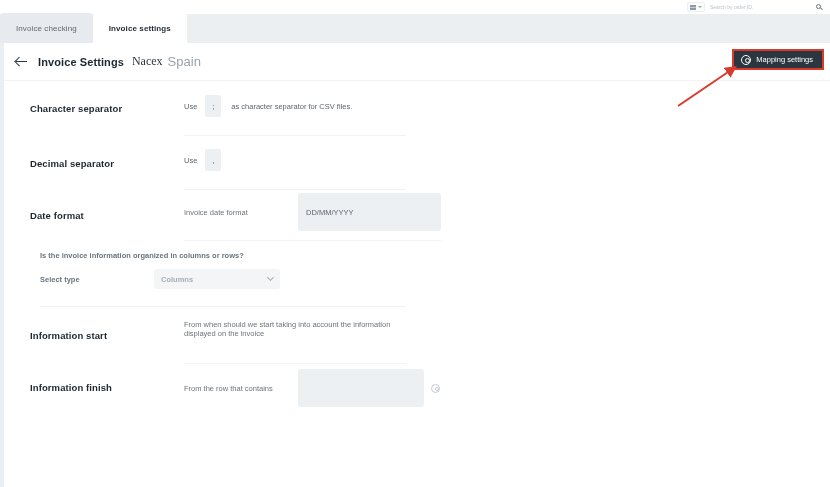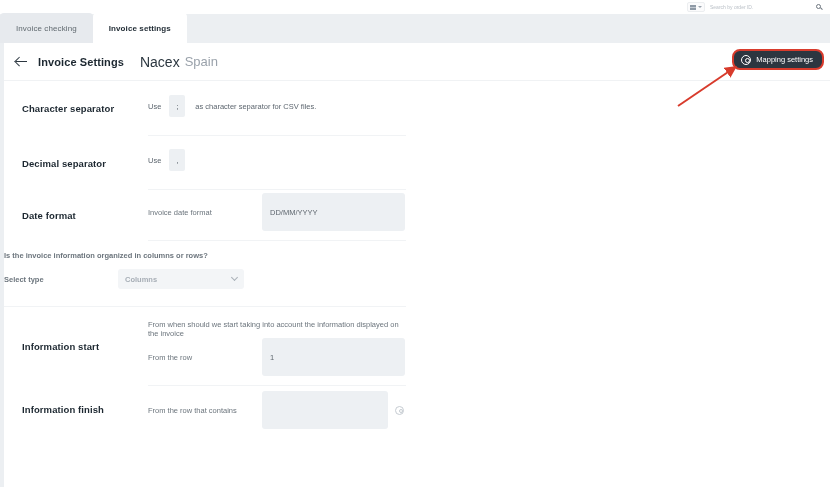--- a/index.html
+++ b/index.html
@@ -127,31 +127,31 @@
     content: ""; position: absolute; top: 4.6px; left: 2px;
     width: 5.5px; height: 5.5px;
     border-left: 1.1px solid #2c3740; border-bottom: 1.1px solid #2c3740;
     transform: rotate(45deg);
   }
   .page-title {
     font-size: 11px; font-weight: bold; color: #1c2730;
     letter-spacing: .1px;
   }
   .carrier {
-    font-size: 14px; color: #2c3740; margin-left: 16px;
+    font-size: 12px; color: #2c3740; margin-left: 8px; font-family: Liberation Serif, serif;
   }
   .country {
     font-size: 13px; color: #9aa2ab; margin-left: 5px;
   }
   .mapping-btn {
     position: absolute; right: 6px; top: 6px;
     height: 21px;
     background: #2c3640;
     border: 2px solid #d83b2c;
-    border-radius: 8px;
+    border-radius: 0;
     display: flex; align-items: center; gap: 5px;
     padding: 0 9px 0 7px;
     cursor: pointer;
   }
   .gear {
     width: 10px; height: 10px; position: relative;
   }
   .gear::before {
     content:""; position:absolute; inset:0;
     border: 1.1px solid #ffffff; border-radius: 50%;
@@ -171,30 +171,31 @@
   .row {
     position: relative;
     display: flex;
     padding: 0;
   }
   .row-label {
     width: 144px;
     flex: 0 0 144px;
     font-size: 9.5px; font-weight: bold; color: #1c2730;
     display: flex; align-items: center;
-    padding-left: 18px;
+    padding-left: 26px;
     letter-spacing: .1px;
   }
   .row-body {
     flex: 1 1 auto;
     padding-right: 424px;
   }
   .inner {
     border-bottom: 1px solid #f1f3f5;
     padding: 8px 0 10px 0;
+    margin-left: 36px;
   }
   .inner.last { border-bottom: none; }
 
   .inline {
     display: flex; align-items: center; gap: 0;
     font-size: 7.5px; color: #5d666f;
   }
   .inline .lead { margin-right: 8px; color:#5d666f; }
   .sep-box {
     width: 16px; height: 22px;
@@ -347,24 +348,20 @@
             </div>
           </div>
         </div>
       </div>
 
       <div class="row">
         <div class="row-label">Information start</div>
         <div class="row-body">
           <div class="inner" style="padding:13px 0 17px 0;">
             <div class="helper">From when should we start taking into account the information displayed on the invoice</div>
-            <div class="field-line">
-              <span class="field-label">From the row</span>
-              <input class="field-input" type="text" value="1" style="">
-            </div>
           </div>
         </div>
       </div>
 
       <div class="row">
         <div class="row-label">Information finish</div>
         <div class="row-body">
           <div class="inner last" style="padding:13px 0 12px 0;">
             <div class="field-line">
               <span class="field-label">From the row that contains</span>

